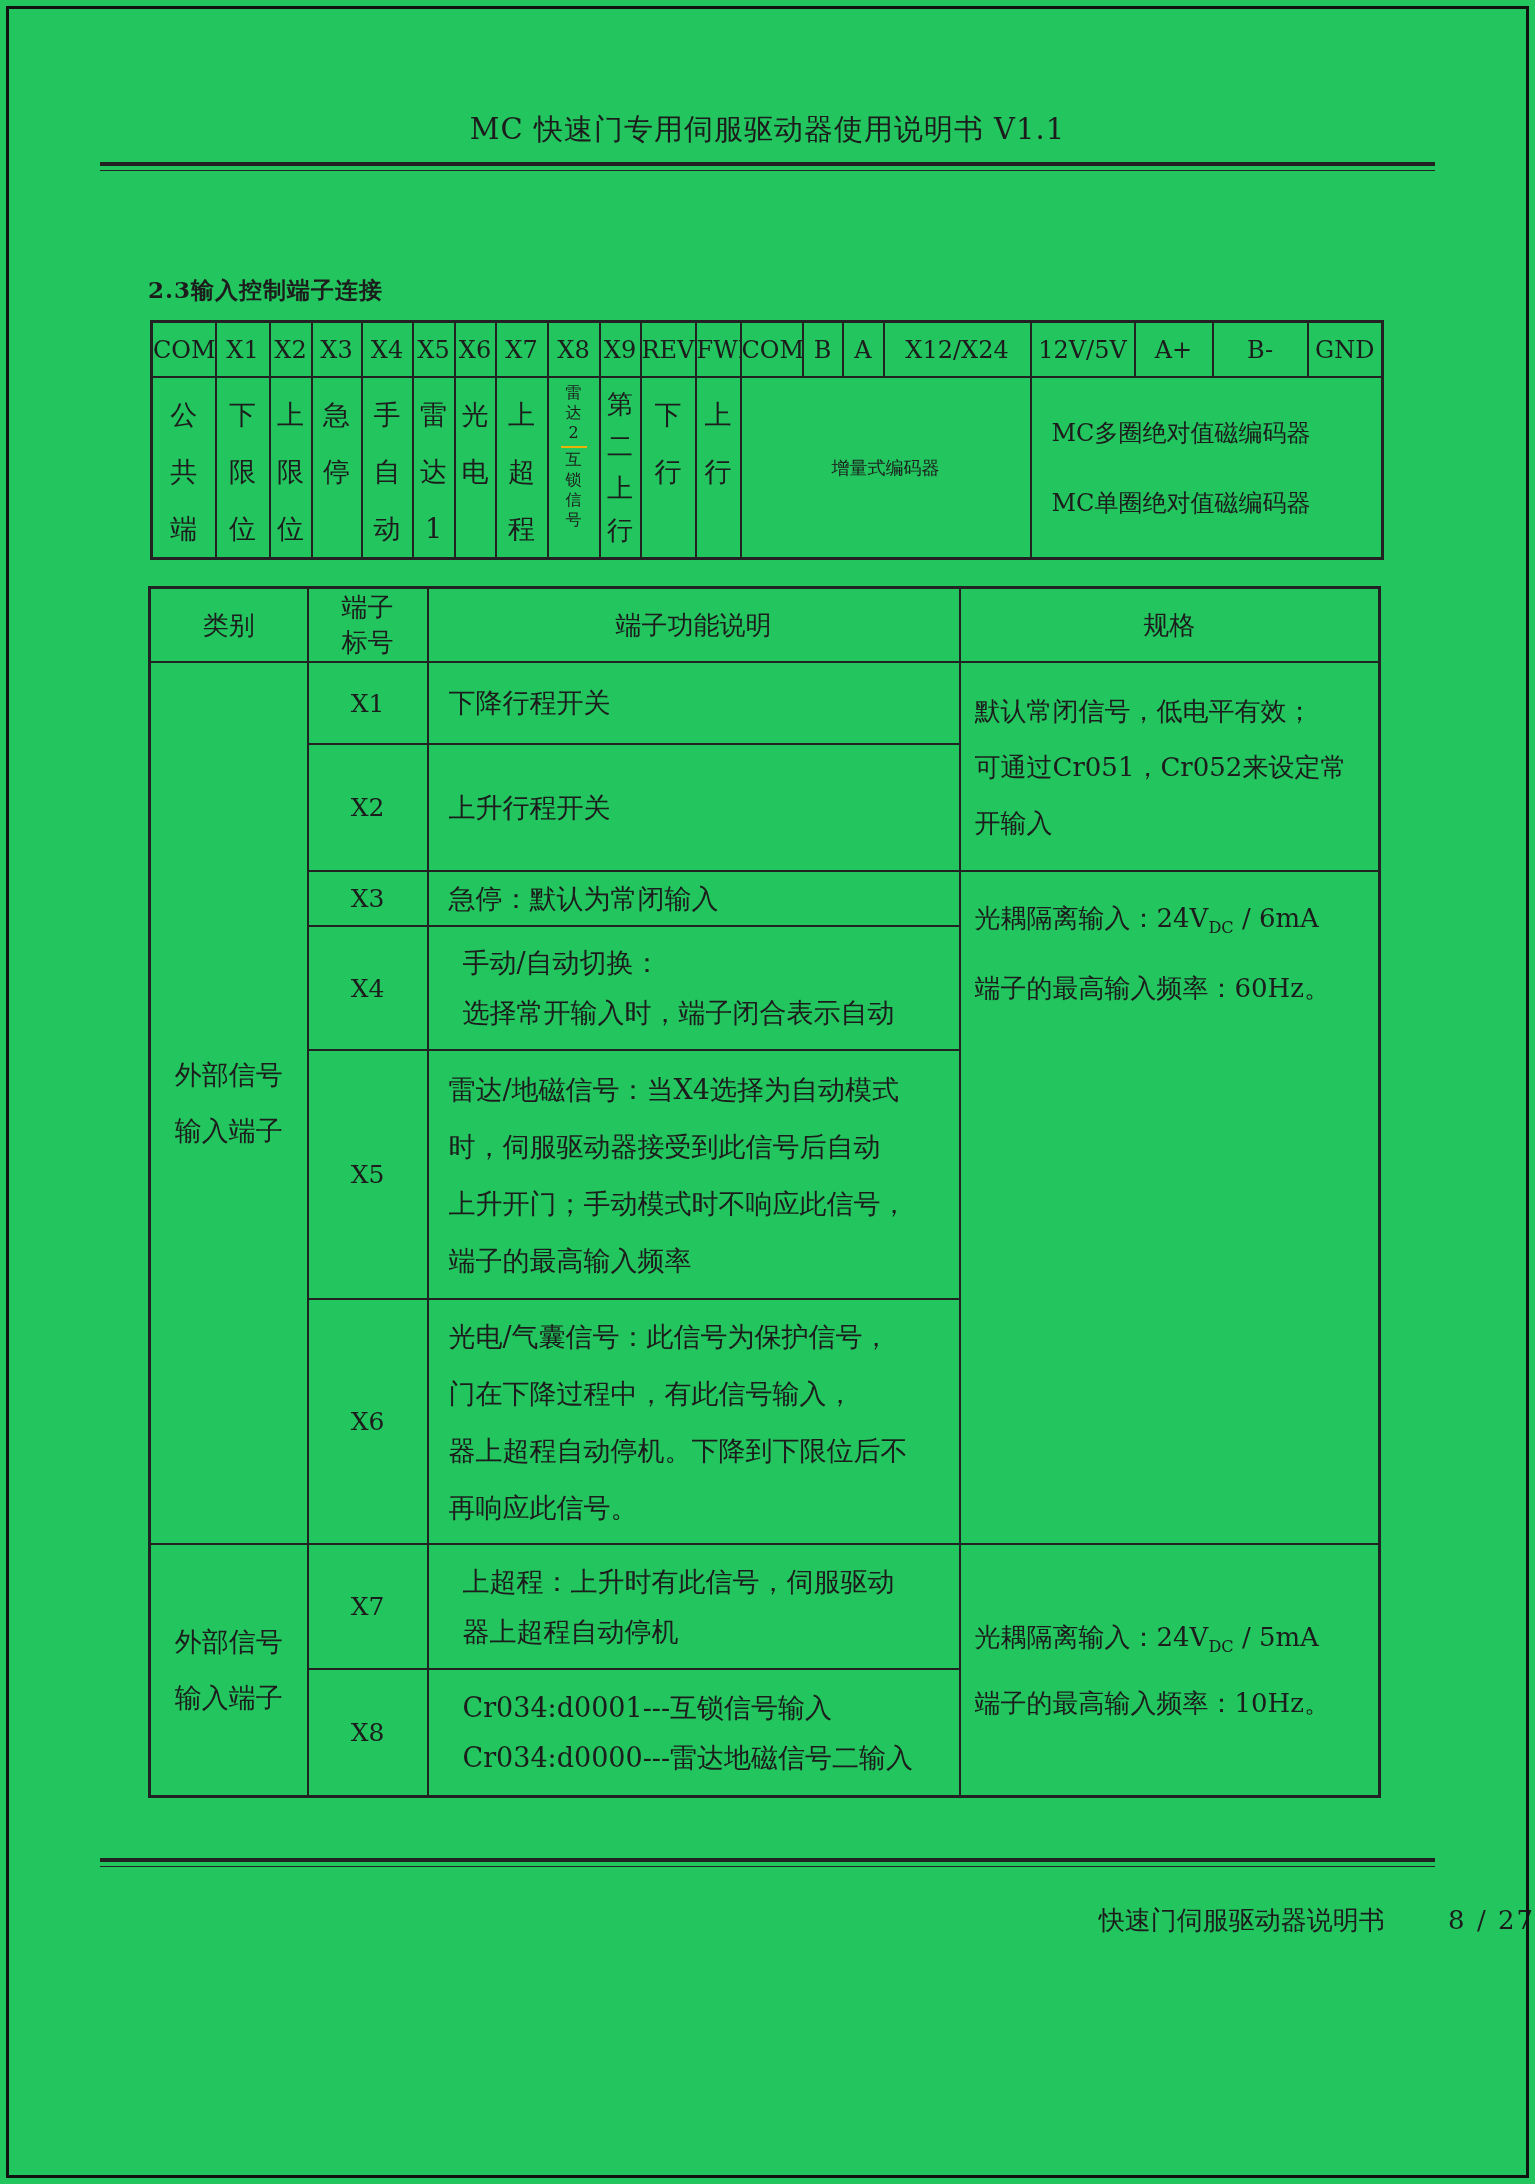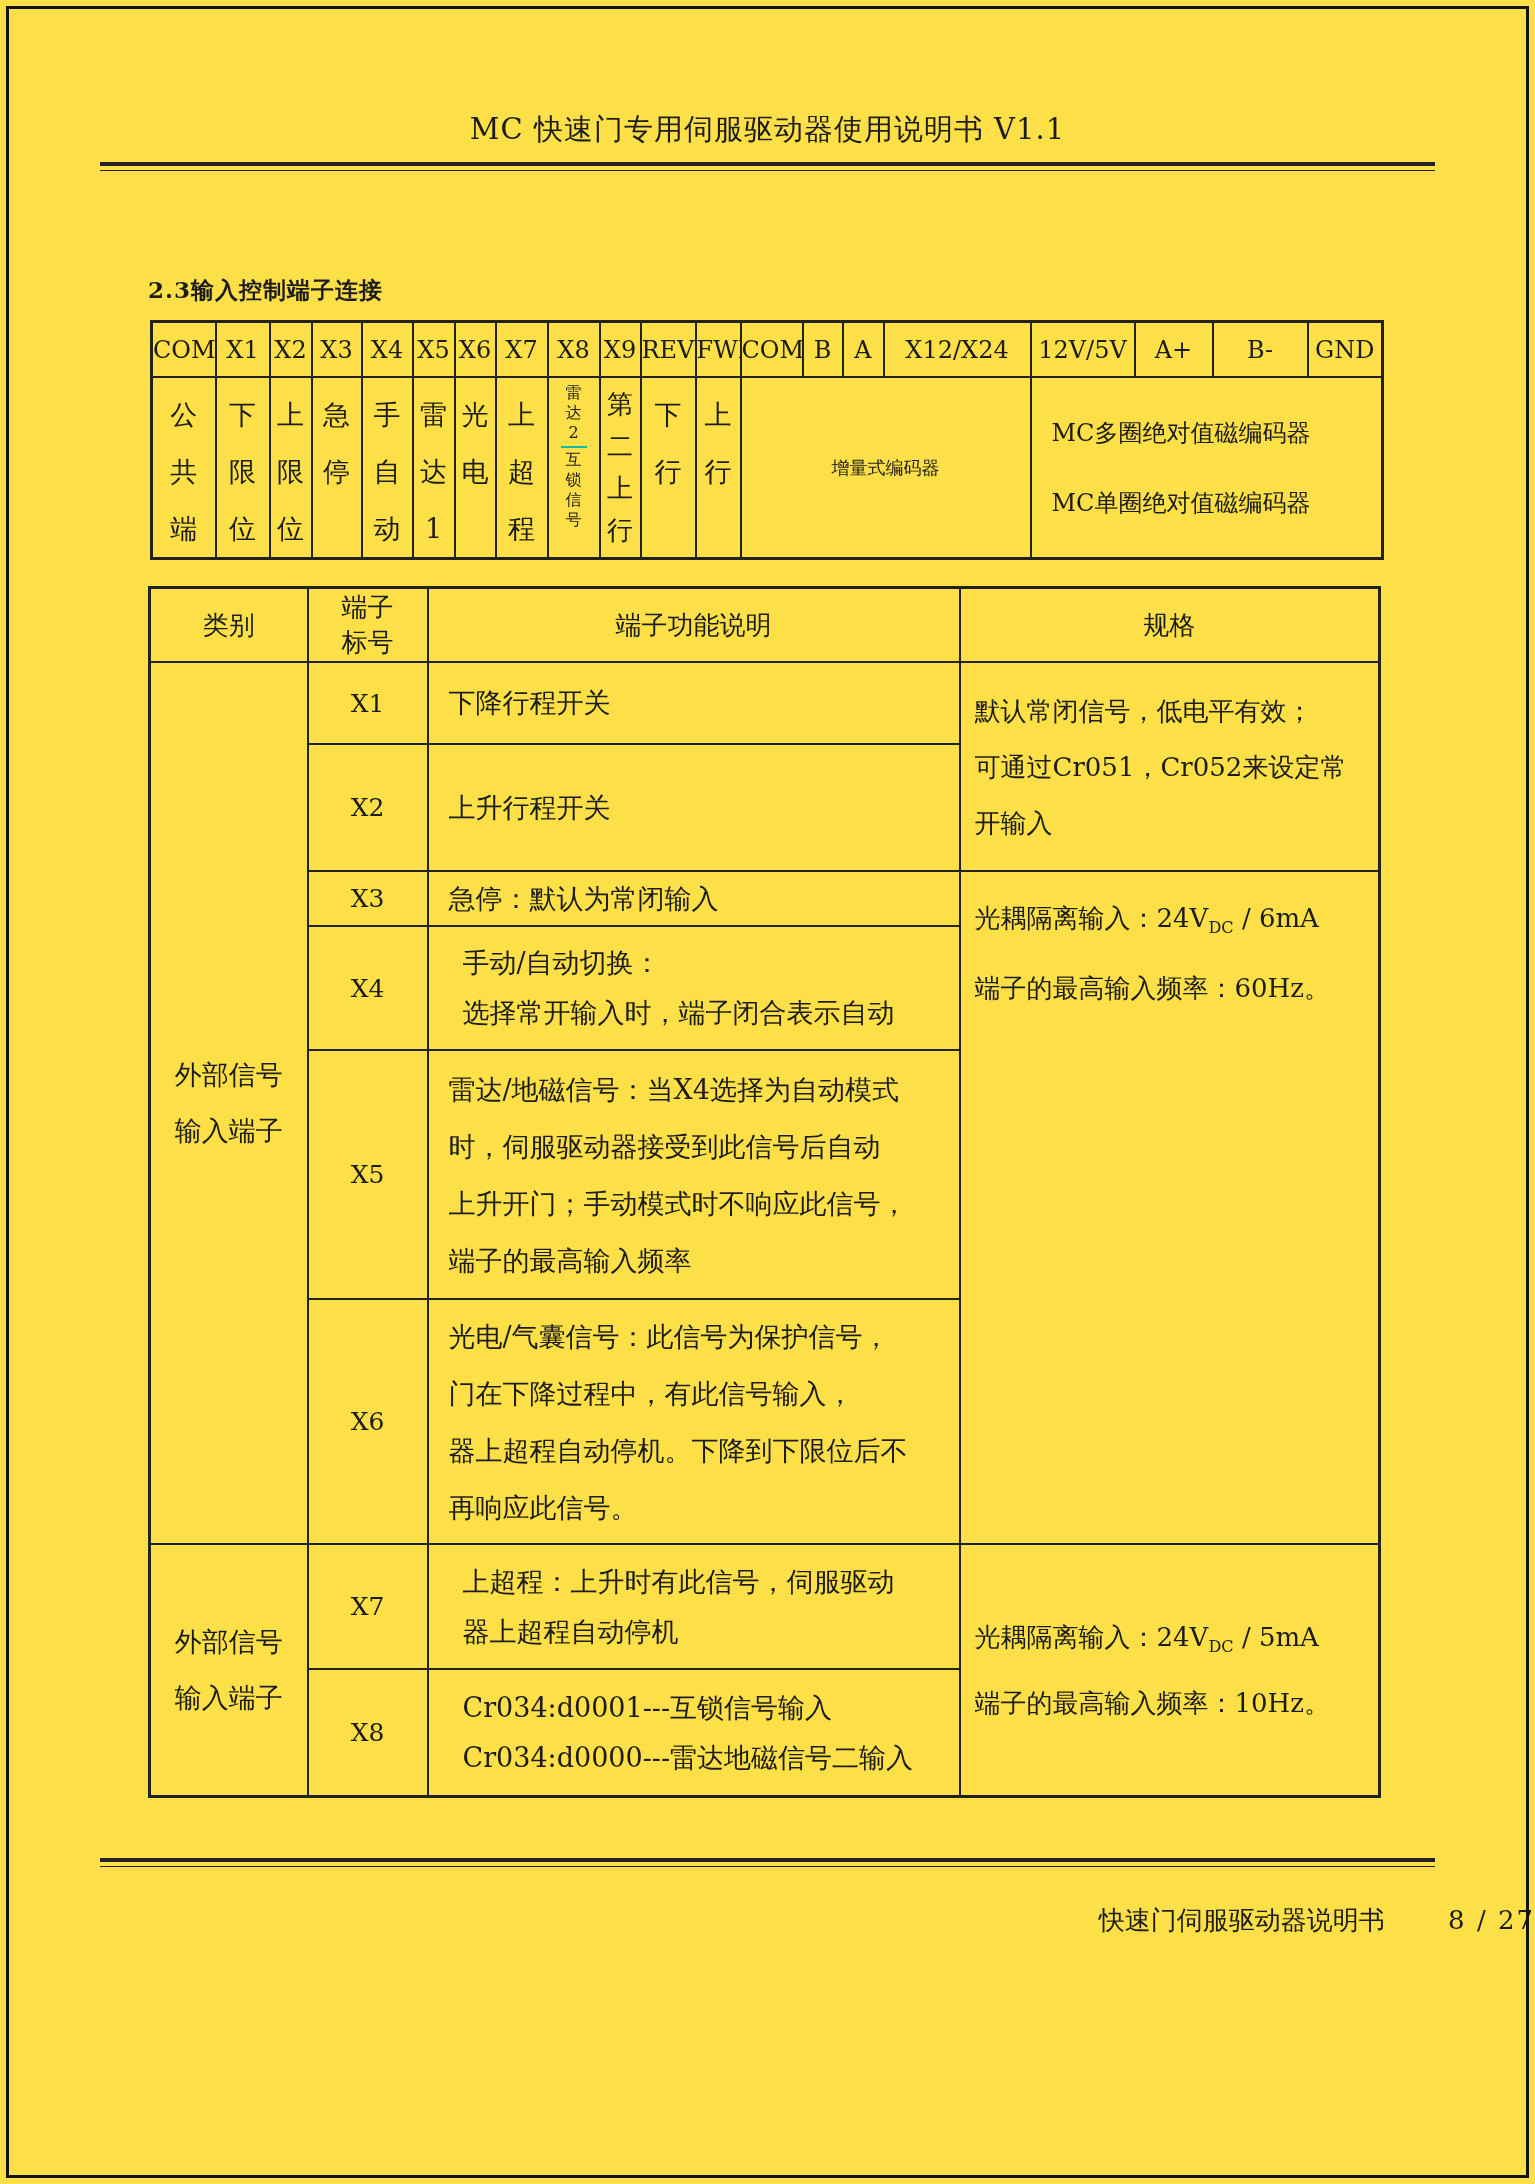--- a/index.html
+++ b/index.html
@@ -1,19 +1,19 @@
 <!DOCTYPE html>
 <html><head>
 <meta charset="utf-8">
 <style>
   html,body{margin:0;padding:0;background:#e8e8e8;}
   .page{
     position:relative;
     width:1535px;height:2184px;
-    background:#fde047;
+    background:#22c55e;
     font-family:"DejaVu Serif","Liberation Serif",serif;
     color:#1c1c1c;
     overflow:hidden;
     box-sizing:border-box;
   }
   .frame{
     position:absolute;left:6px;top:6px;right:6px;bottom:6px;
     border:3px solid #111;
     pointer-events:none;
   }
@@ -45,21 +45,21 @@
   }
   .ttable .trow2 td{height:176px;vertical-align:top;}
   .vtext{
     width:31px;margin:8px auto 0 auto;
     word-break:break-all;line-height:57px;
     text-align:center;font-size:27px;
   }
   .vtext.four{line-height:42px;font-size:26px;margin-top:5px;}
   .x8wrap{width:26px;margin:5px auto 0 auto;text-align:center;}
   .x8t,.x8b{word-break:break-all;font-size:16px;line-height:20px;}
-  .x8b{border-top:2px solid #14b8a6;margin-top:3px;padding-top:2px;}
+  .x8b{border-top:2px solid #eab308;margin-top:3px;padding-top:2px;}
   .enc-cell{vertical-align:middle !important;text-align:center;font-size:18px;}
   .mc-cell{vertical-align:middle !important;padding-left:20px;font-size:24px;}
   .mc-cell .ln{line-height:70px;white-space:nowrap;}
   
   .caption{margin-top:84px;text-align:center;font-size:25px;}
   
   .ftable{margin-top:26px;margin-left:148px;width:1230px;border:3px solid #222;}
   .ftable th{font-size:26px;text-align:center;vertical-align:middle;}
   .ftable .th2 .ln{line-height:35px;}
   .ftable td{font-size:27px;vertical-align:middle;}

